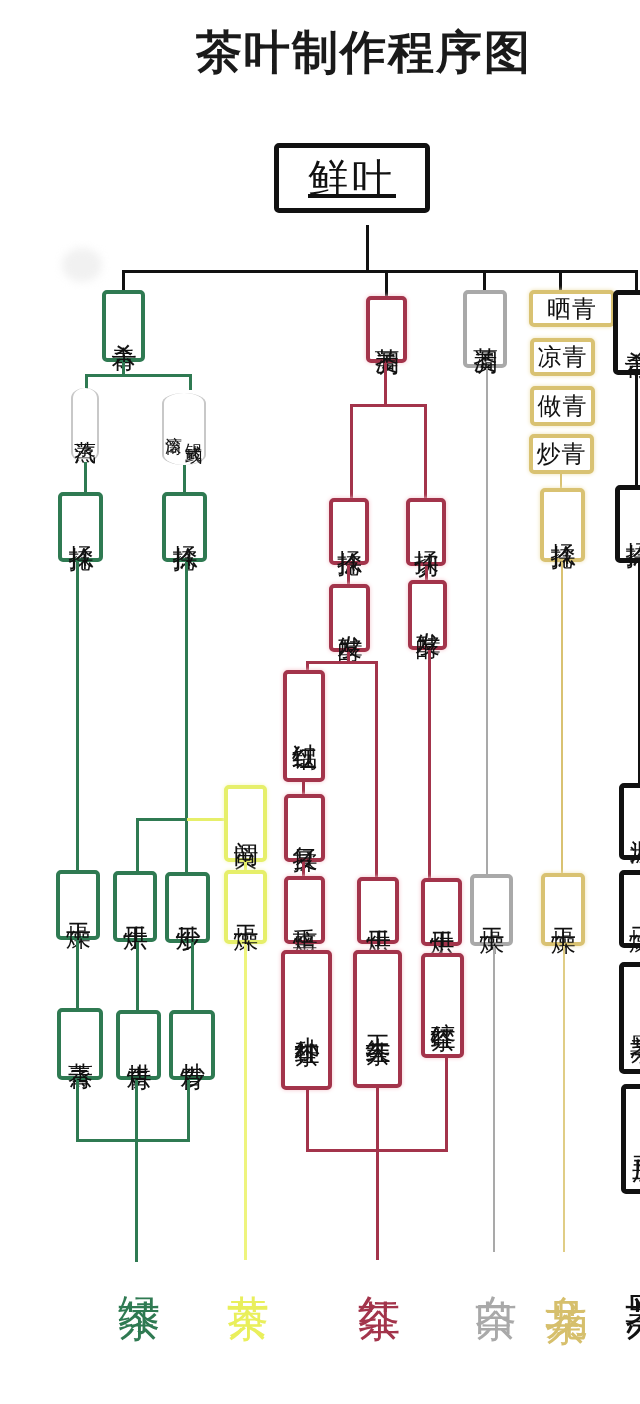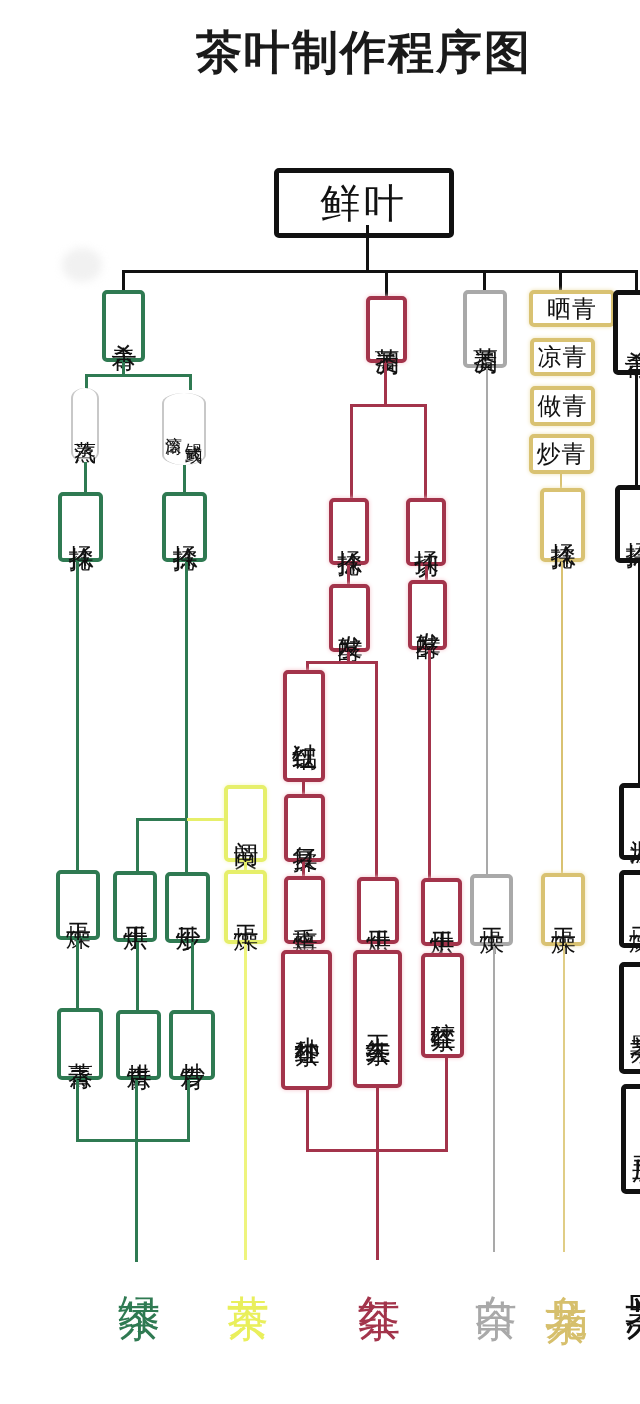--- a/index.html
+++ b/index.html
@@ -29,21 +29,21 @@
          line-height:46px; letter-spacing:4px; text-align:center; }
 </style>
 </head>
 <body>
 
 <div id="stage">
 
   <div class="title">茶叶制作程序图</div>
   <div class="blur"></div>
 
-  <div class="box root" style="left:230px;top:168px;width:180px;height:70px;">
+  <div class="box root" style="left:230px;top:143px;width:156px;height:70px;text-decoration:underline;">
     <span>鲜叶</span>
   </div>
   <div class="ln" style="left:322px;top:225px;width:3px;height:47px;background:#111;"></div>
   <div class="ln" style="left:78px;top:270px;width:515px;height:3px;background:#111;"></div>
 
   <div class="ln" style="left:78px;top:270px;width:3px;height:22px;background:#111;"></div>
   <div class="ln" style="left:341px;top:270px;width:3px;height:28px;background:#111;"></div>
   <div class="ln" style="left:439px;top:270px;width:3px;height:22px;background:#111;"></div>
   <div class="ln" style="left:515px;top:270px;width:3px;height:22px;background:#111;"></div>
   <div class="ln" style="left:591px;top:270px;width:3px;height:22px;background:#111;"></div>

